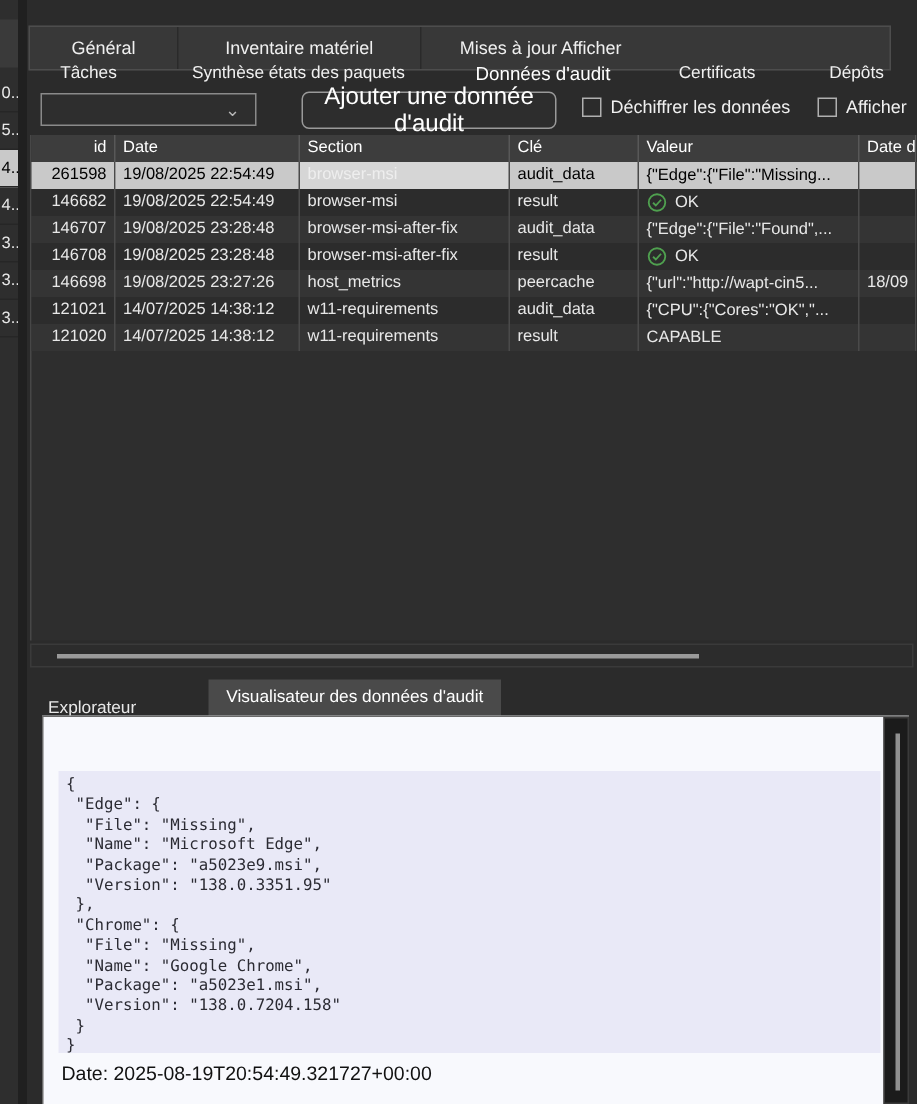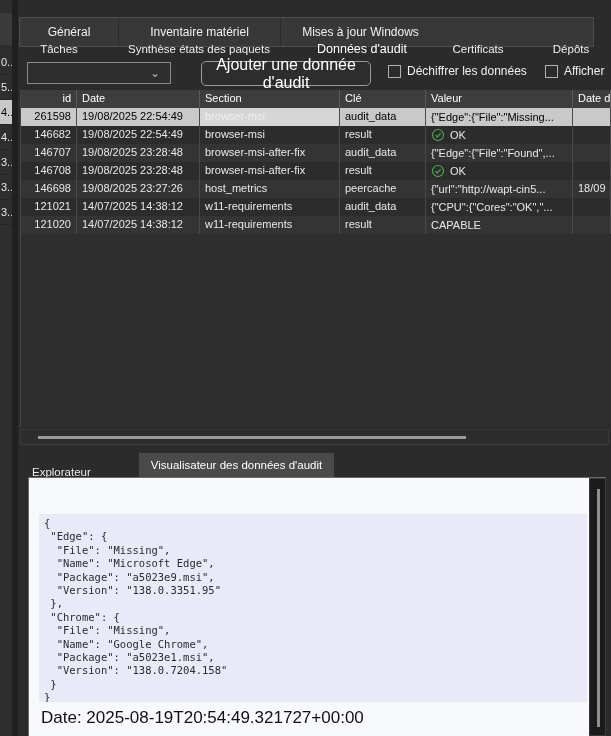--- a/index.html
+++ b/index.html
@@ -62,21 +62,21 @@
   
   .btabs { position: absolute; left: 5px; top: 452px; width: 580px; height: 26px; display: flex; align-items: flex-end; }
   .btab { font-size: 11.5px; color: #e8e8e8; padding: 4px 9px 0 9px; cursor: default; }
   .btab.active { background: #4a4a4a; color: #ffffff; padding: 6px 12px 7px 12px; margin-left: 39px; }
 
   
   .viewer { position: absolute; left: 10px; top: 477px; width: 578px; height: 259px; background: #f8f9fd; border: 1px solid #6a6a6a; border-bottom: none; }
   .viewer-title { position: absolute; left: 18px; top: 16px; font-size: 18px; font-weight: bold; color: #8b5cf6; margin-top: 25px; }
   .json-block { position: absolute; left: 10px; top: 36px; width: 548px; height: 188px; background: #e9e9f7; overflow: hidden; }
   .json-block pre { font-family: "DejaVu Sans Mono", "Liberation Mono", monospace; font-size: 10.5px; line-height: 13.4px; color: #2b2b33; padding: 3px 0 0 5px; white-space: pre; }
-  .viewer-date { position: absolute; left: 12px; top: 230px; font-size: 17px; color: #111; white-space: nowrap; }
+  .viewer-date { position: absolute; left: 12px; top: 230px; font-size: 13px; color: #111; white-space: nowrap; }
   .vscroll { position: absolute; right: 5px; top: 478px; width: 17px; height: 258px; background: #1b1b1b; border: 1px solid #3a3a3a; }
   .vthumb { position: absolute; left: 7px; top: 10px; width: 3px; height: 238px; background: #909090; }
 </style>
 </head>
 <body>
 
 <div class="left-strip">
   <div class="left-strip-header"></div>
   <div class="strip-items">
       <div class="strip-item">0..</div>
@@ -88,21 +88,21 @@
       <div class="strip-item">3..</div>
     </div>
 </div>
 <div class="splitter"></div>
 
 <div class="main">
 
   <div class="tabs1">
       <div class="tab1" style="width: 99px;">Général</div>
       <div class="tab1" style="width: 162px;">Inventaire matériel</div>
-      <div class="tab1" style="width: 159px;">Mises à jour Windows</div>
+      <div class="tab1" style="width: 159px;">Mises à jour Afficher</div>
     </div>
 
   <div class="tabs2">
       <div class="tab2" style="width: 80px;">Tâches</div>
       <div class="tab2" style="width: 200px;">Synthèse états des paquets</div>
       <div class="tab2 active" style="width: 126px;">Données d'audit</div>
       <div class="tab2" style="width: 106px;">Certificats</div>
       <div class="tab2" style="width: 80px;">Dépôts</div>
     </div>
 

